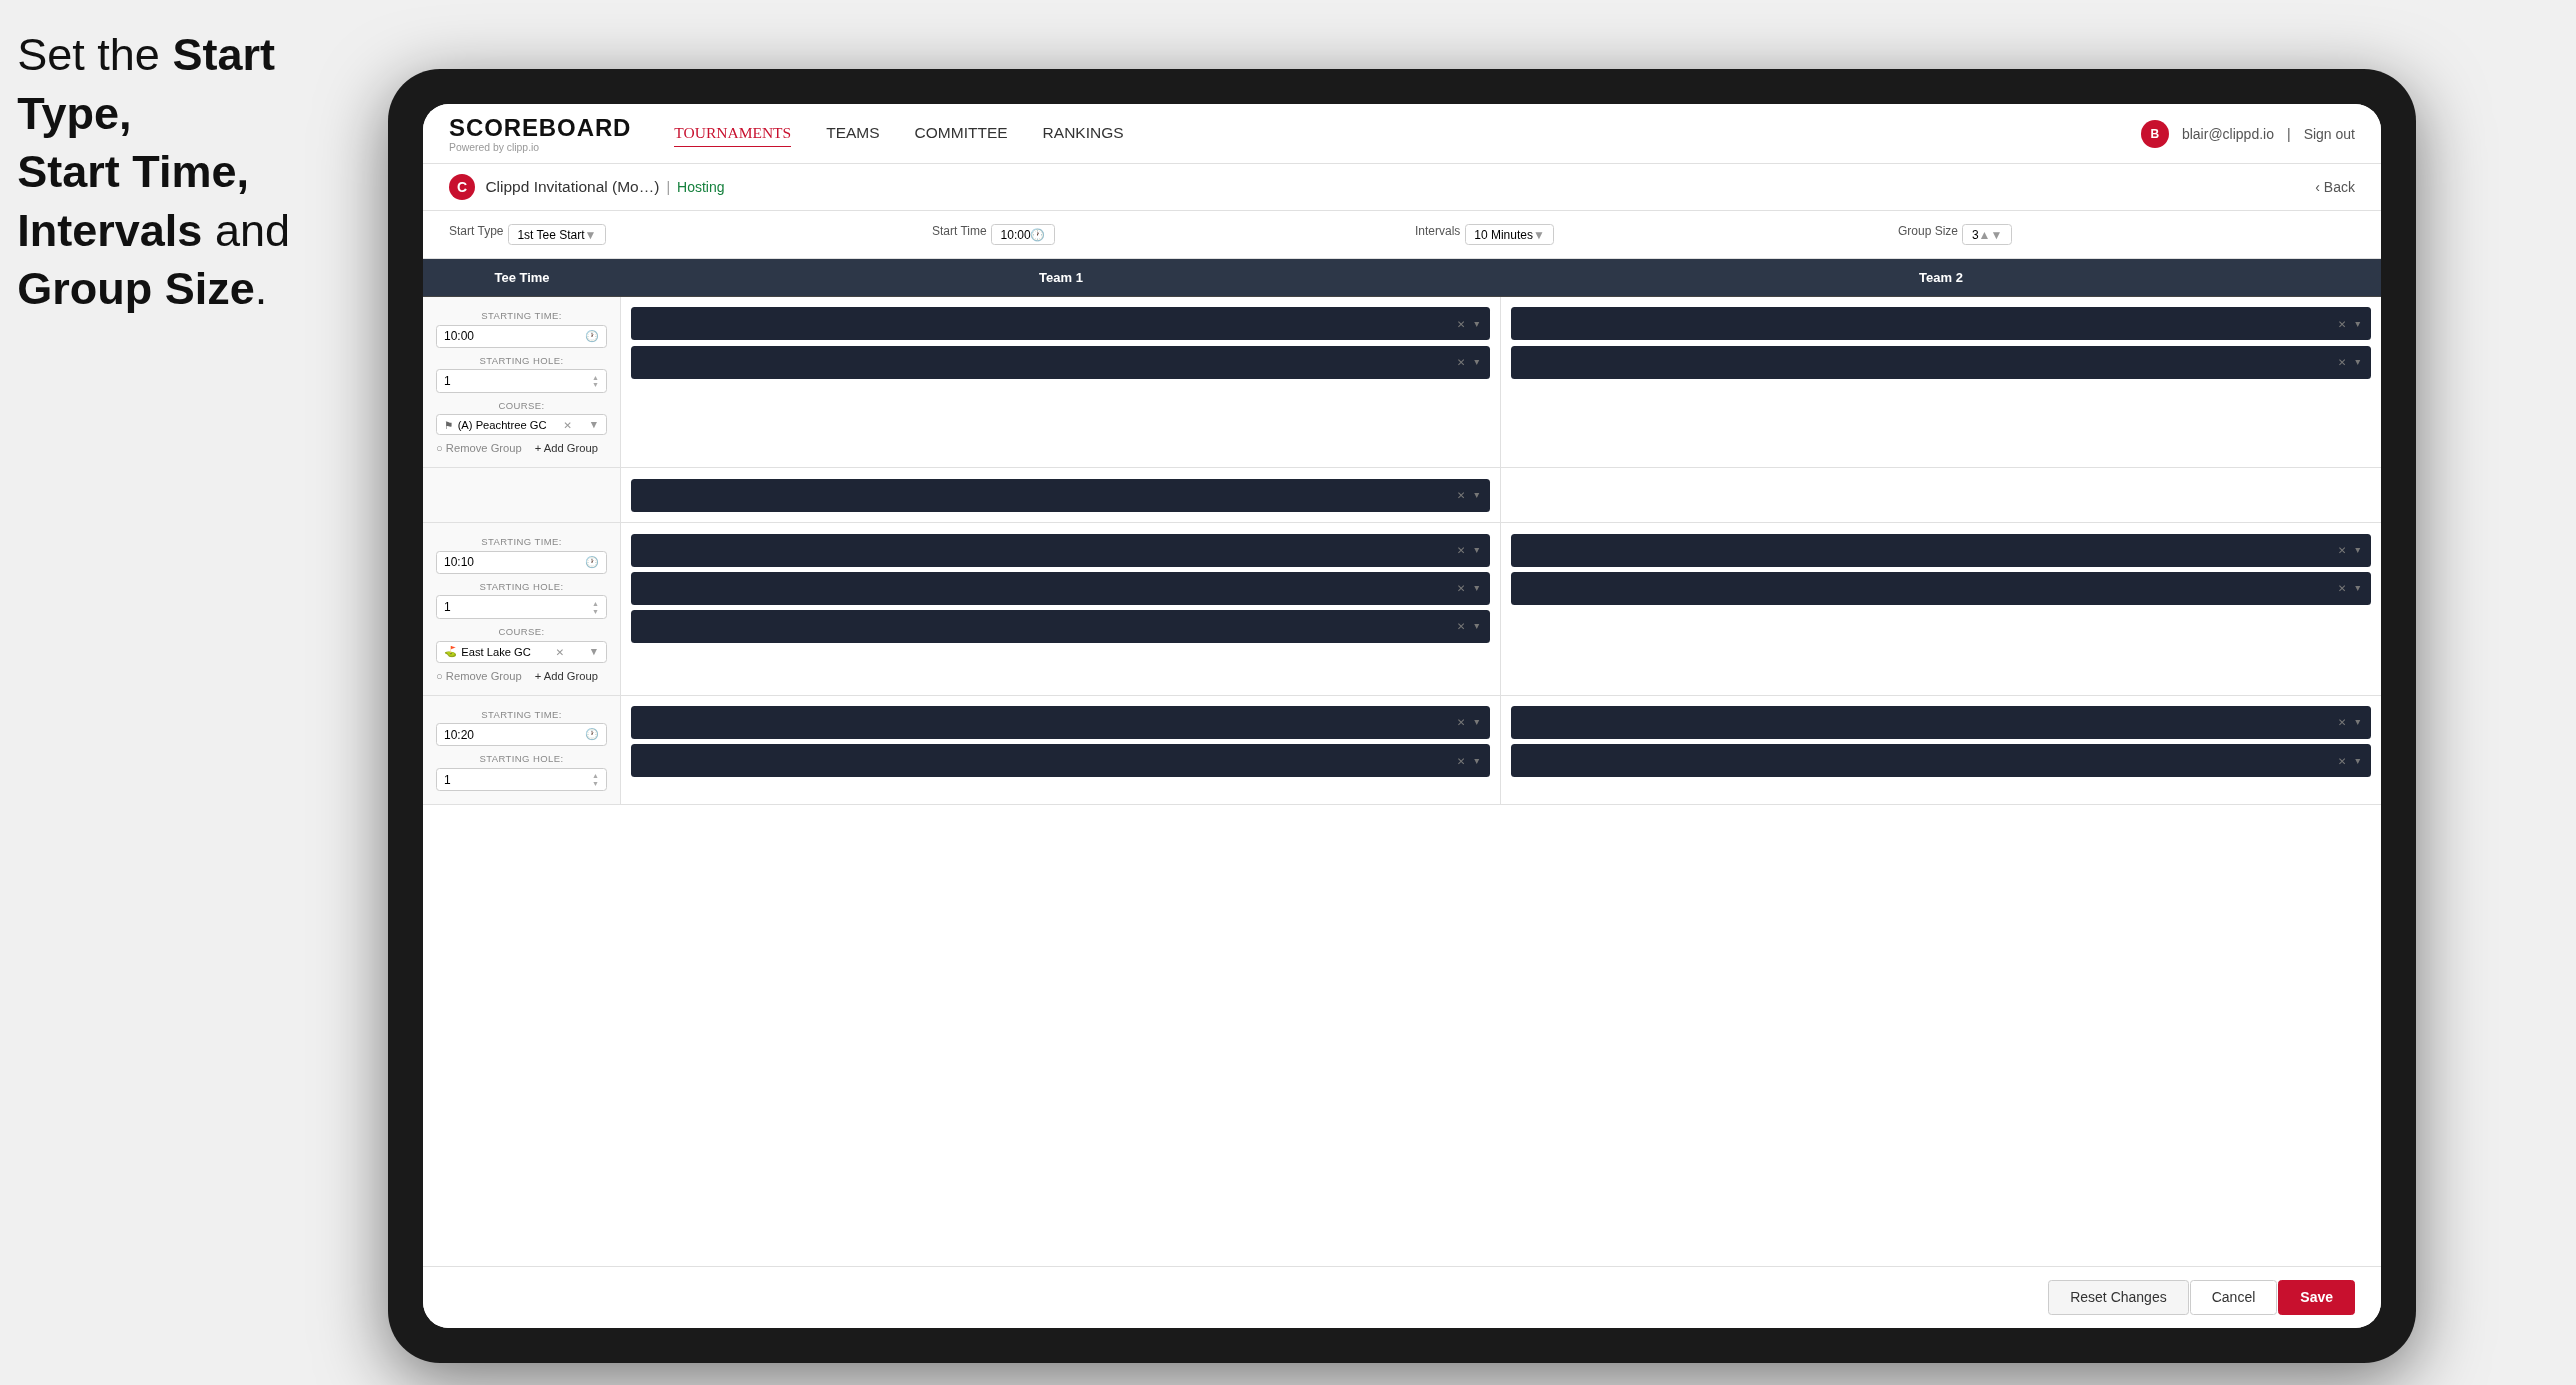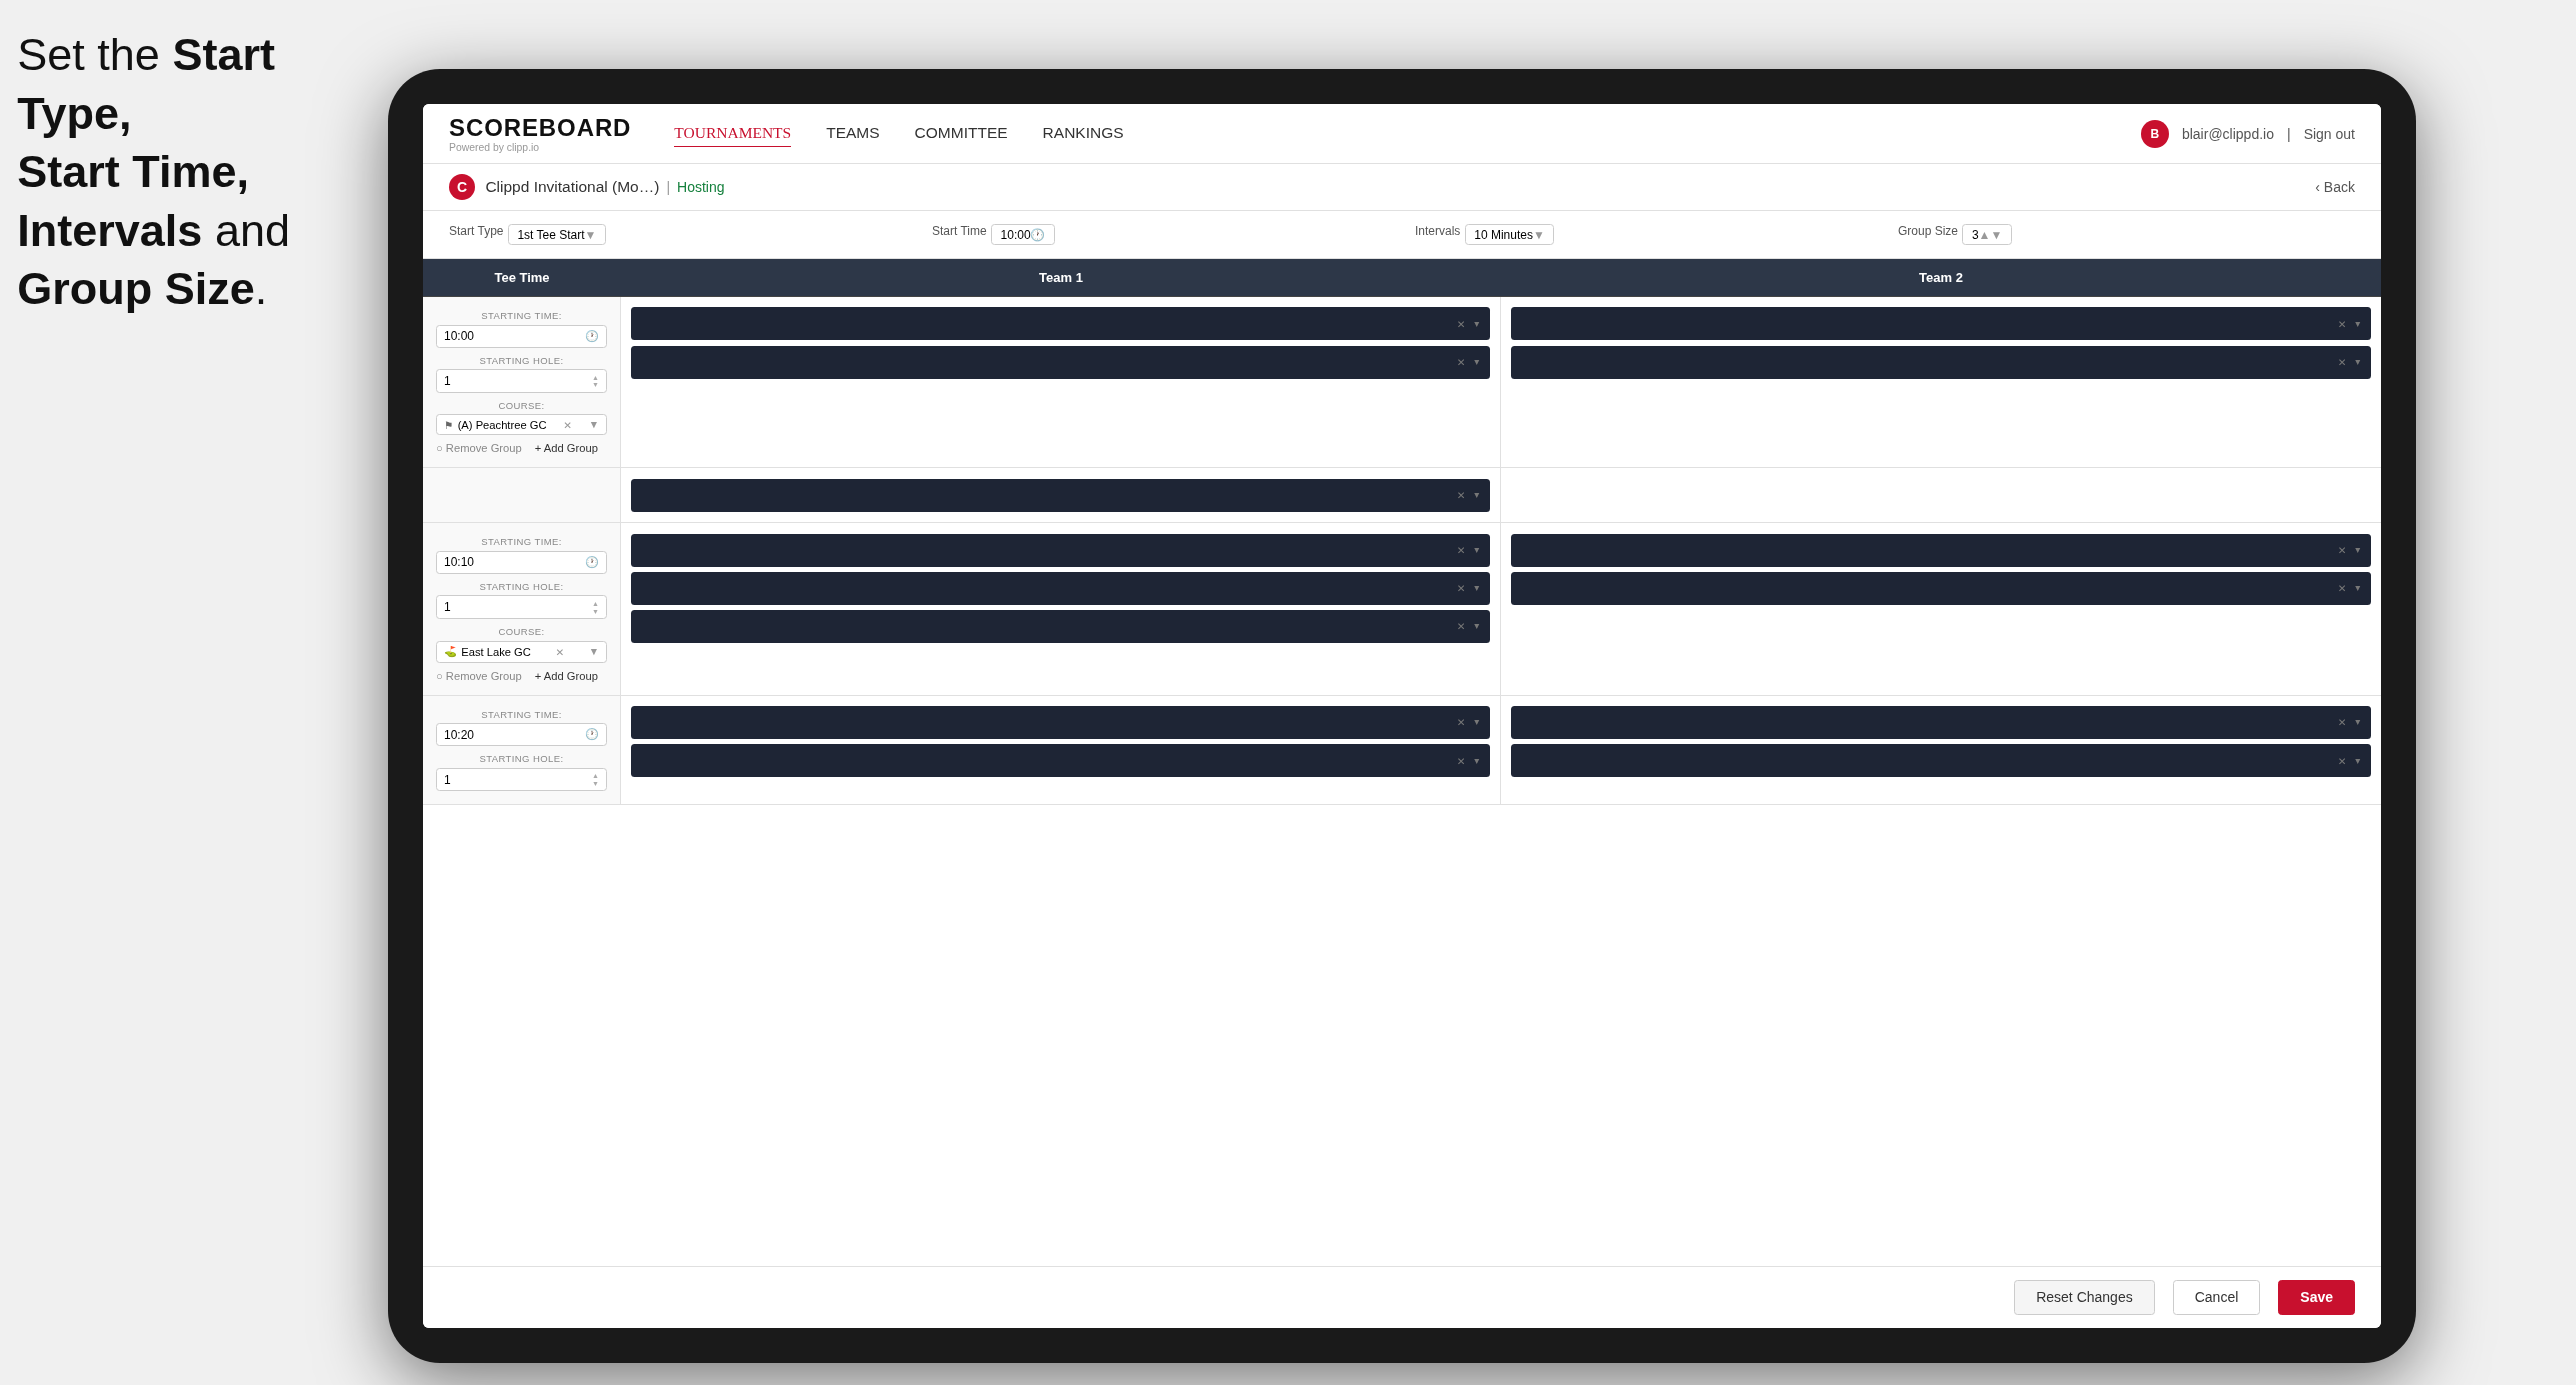--- a/index.html
+++ b/index.html
@@ -36,21 +36,21 @@
       background: #1a1a1a;
       border-radius: 52px;
       padding: 35px;
       box-shadow: 0 17.3px 69px rgba(0,0,0,0.5);
     }
 
     .tablet-screen {
       width: 100%;
       height: 100%;
       background: #fff;
-      border-radius: 6px;
+      border-radius: 26px;
       overflow: hidden;
       display: flex;
       flex-direction: column;
     }
 
     
     .navbar {
       display: flex;
       align-items: center;
       padding: 0 26px;
@@ -350,21 +350,21 @@
       cursor: pointer;
     }
 
     
     .bottom-bar {
       display: flex;
       align-items: center;
       justify-content: flex-end;
       padding: 13px 26px;
       border-top: 0.9px solid #e0e0e0;
-      gap: 18px;
+      gap: 1px;
       flex-shrink: 0;
       background: #fff;
     }
     .btn {
       padding: 8.6px 21px;
       border-radius: 3.5px;
       font-size: 14px;
       cursor: pointer;
       border: 0.9px solid #ccc;
       background: #fff;

